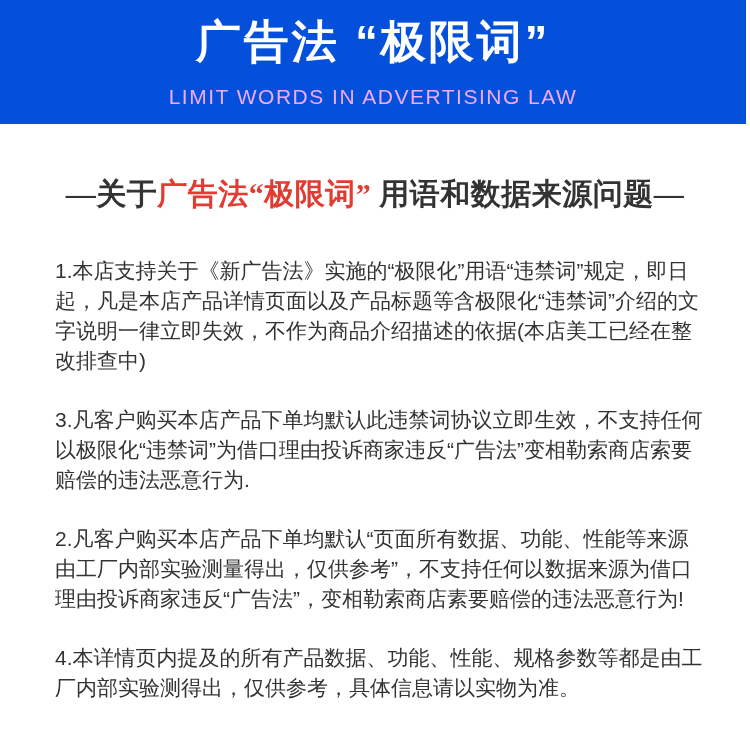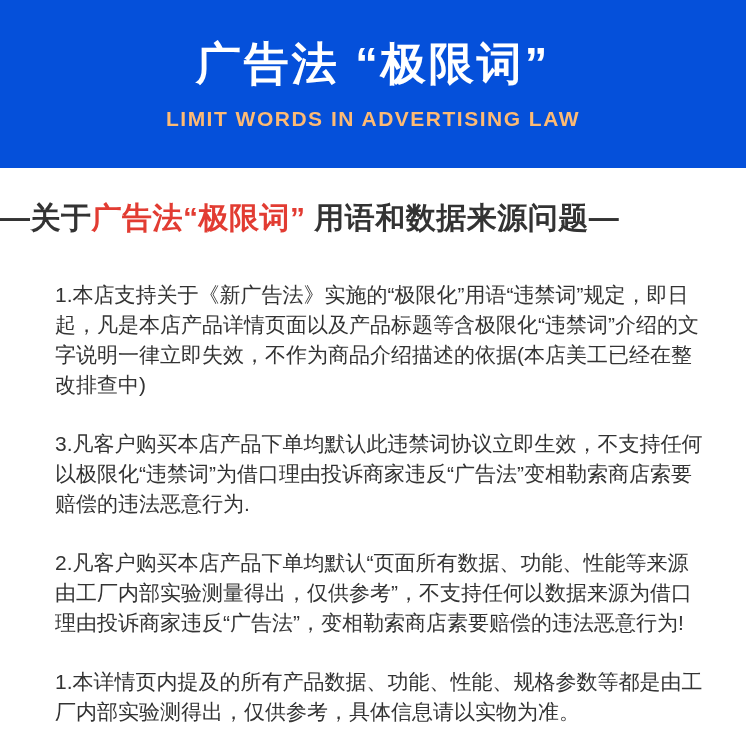--- a/index.html
+++ b/index.html
@@ -8,53 +8,55 @@
     background: #ffffff;
   }
   body {
     width: 750px;
     height: 752px;
     font-family: "Liberation Sans", "DejaVu Sans", sans-serif;
     overflow: hidden;
   }
   .banner {
     box-sizing: border-box;
-    height: 168px;
+    height: 124px;
     margin-right: 4px;
     background: #0550da;
     display: flex;
     flex-direction: column;
     align-items: center;
     justify-content: center;
     gap: 19px;
   }
   .banner-title {
     color: #ffffff;
     font-size: 45px;
     font-weight: bold;
     letter-spacing: 3px;
     line-height: 1.1;
     white-space: nowrap;
   }
   .banner-subtitle {
-    color: #fdba74;
+    color: #f0abfc;
     font-size: 21px;
-    font-weight: bold;
+    font-weight: normal;
     letter-spacing: 1.5px;
     line-height: 1;
     white-space: nowrap;
   }
   .section-heading {
-    margin-top: 32px;
+    margin-top: 52px;
+    text-align: center;
     font-size: 30px;
     font-weight: bold;
     color: #333333;
     letter-spacing: 0.5px;
     line-height: 1.2;
     white-space: nowrap;
+    font-family: Liberation Serif, serif;
   }
   .section-heading .hl {
     color: #e23c32;
   }
   .content {
     margin: 44px 44px 0 55px;
   }
   .content p {
     margin: 0 0 29px 0;
     font-size: 21px;
@@ -73,14 +75,14 @@
 
 <h1 class="section-heading">
   <span>—关于</span><span class="hl">广告法“极限词”</span>
   <span>用语和数据来源问题—</span>
 </h1>
 
 <main class="content">
   <p>1.本店支持关于《新广告法》实施的“极限化”用语“违禁词”规定，即日起，凡是本店产品详情页面以及产品标题等含极限化“违禁词”介绍的文字说明一律立即失效，不作为商品介绍描述的依据(本店美工已经在整改排查中)</p>
   <p>3.凡客户购买本店产品下单均默认此违禁词协议立即生效，不支持任何以极限化“违禁词”为借口理由投诉商家违反“广告法”变相勒索商店索要赔偿的违法恶意行为.</p>
   <p>2.凡客户购买本店产品下单均默认“页面所有数据、功能、性能等来源由工厂内部实验测量得出，仅供参考”，不支持任何以数据来源为借口理由投诉商家违反“广告法”，变相勒索商店素要赔偿的违法恶意行为!</p>
-  <p>1.本详情页内提及的所有产品数据、功能、性能、规格参数等都是由工厂内部实验测得出，仅供参考，具体信息请以实物为准。</p>
+  <p>4.本详情页内提及的所有产品数据、功能、性能、规格参数等都是由工厂内部实验测得出，仅供参考，具体信息请以实物为准。</p>
 </main>
 
 </body></html>

